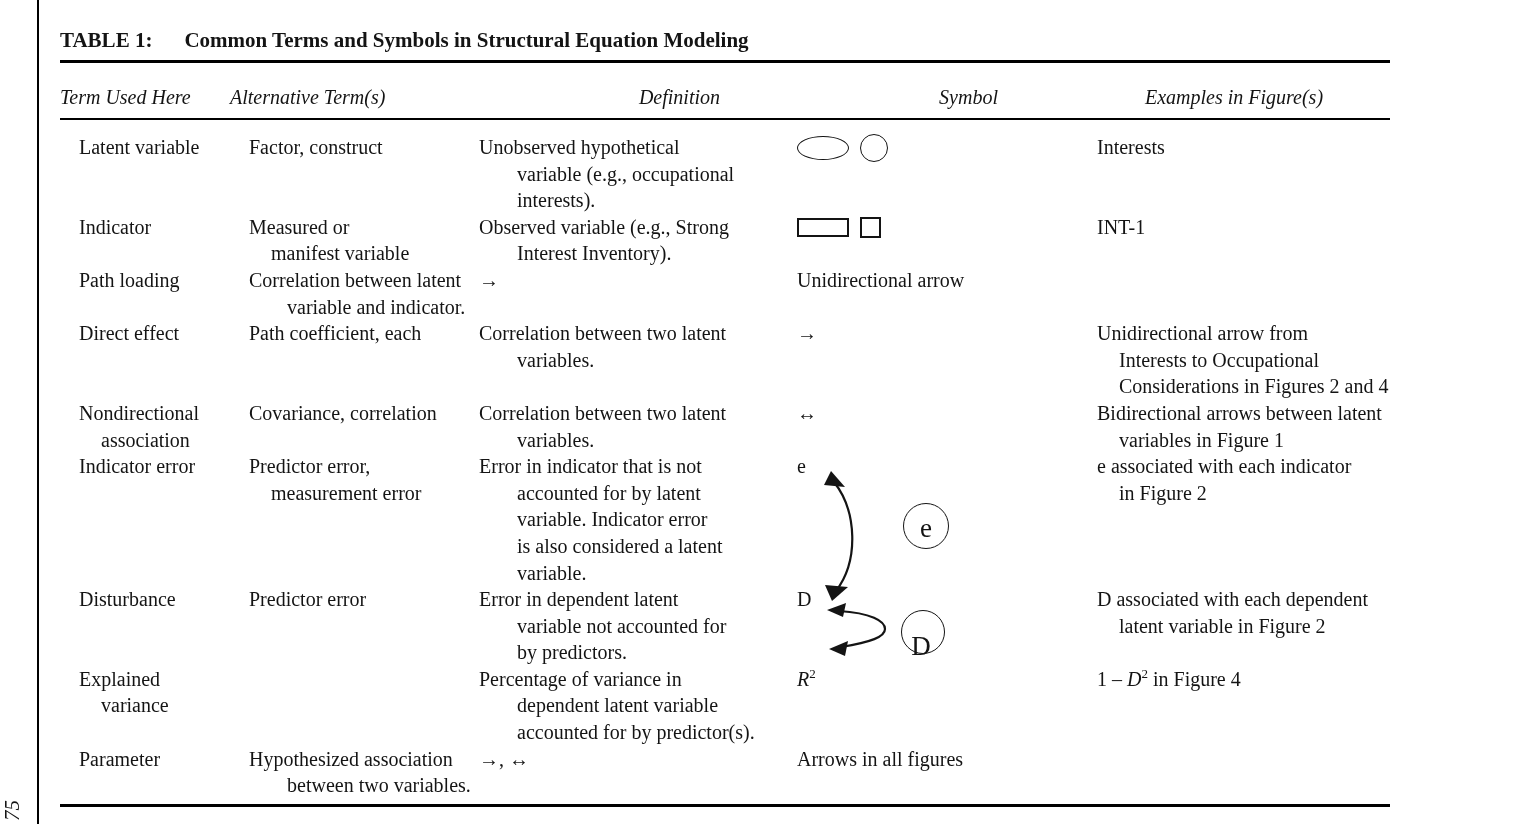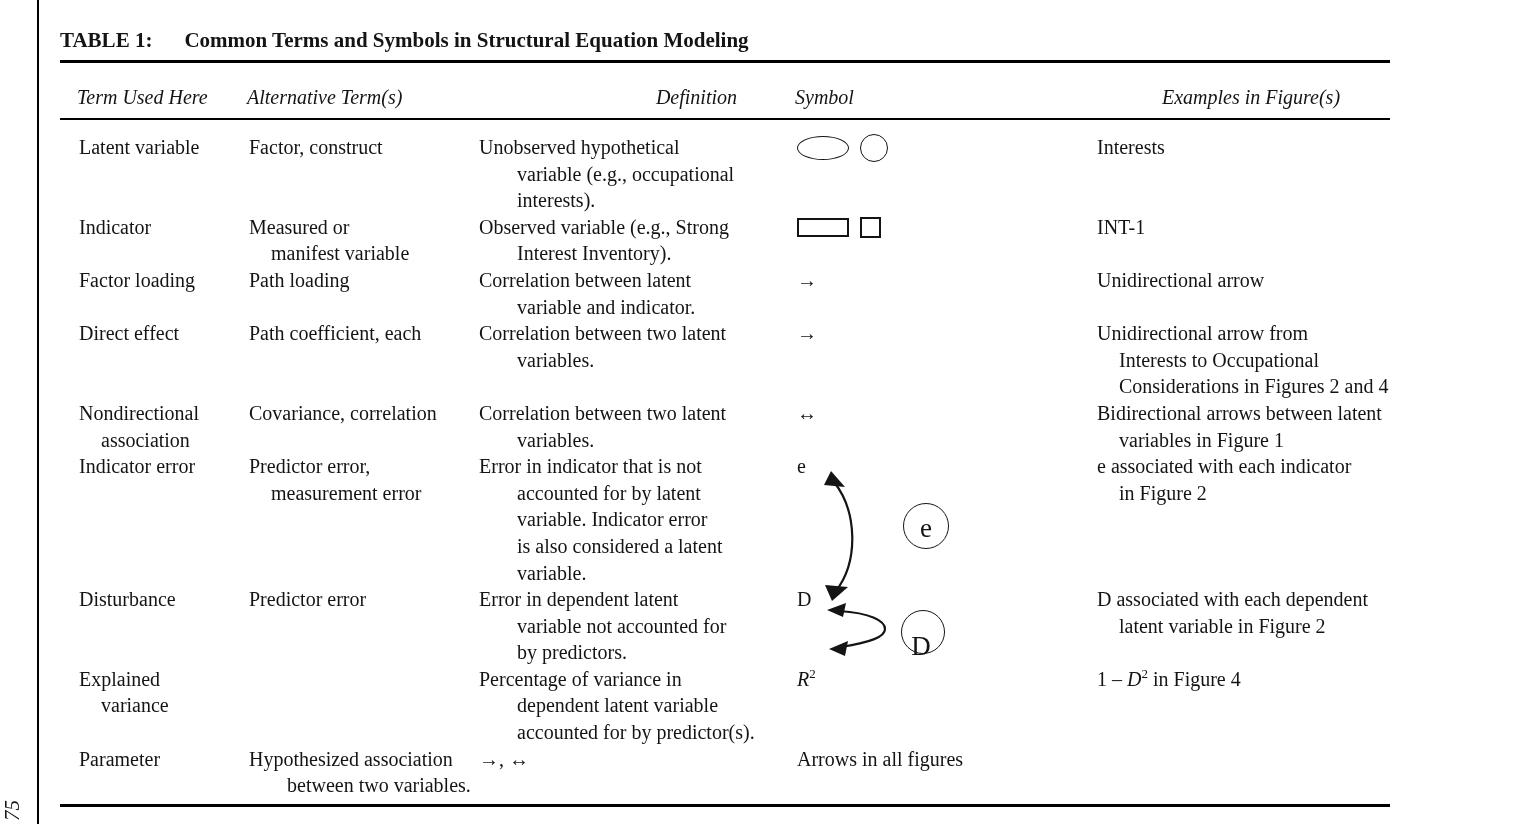--- a/index.html
+++ b/index.html
@@ -10,24 +10,24 @@
   }
   .edge-line{position:absolute;left:37px;top:0;width:2px;height:824px;background:#000;}
   .content{position:absolute;left:60px;top:0;width:1330px;height:824px;}
   .title{position:absolute;top:28px;left:0;font-size:21px;font-weight:bold;white-space:nowrap;}
   .title .t2{margin-left:32px;}
   .rule{position:absolute;left:0;width:1330px;background:#000;}
   .rule-top{top:60px;height:3px;}
   .rule-head{top:118px;height:2px;}
   .rule-bottom{top:804px;height:3px;}
   .grid{display:grid;grid-template-columns:170px 230px 318px 300px 312px;}
-  .header-row{position:absolute;top:82px;left:17px;width:1330px;height:30px;align-items:center;font-style:italic;font-size:20px;}
+  .header-row{position:absolute;top:82px;left:0;width:1330px;height:30px;align-items:center;font-style:italic;font-size:20px;}
   .h-left{text-align:left;}
   .h-def{text-align:right;padding-right:58px;}
-  .h-sym{text-align:left;padding-right:80px;}
+  .h-sym{text-align:right;padding-right:80px;}
   .h-ex{text-align:center;}
   .tbody{position:absolute;top:121px;left:0;width:1330px;padding-top:13px;font-size:20px;line-height:26.6px;margin-left:19px;}
   .cell{white-space:nowrap;}
   .cell .ln{white-space:nowrap;}
   .indent1 .ln + .ln{padding-left:22px;}
   .indent2 .ln + .ln{padding-left:38px;}
   .sym-cell{position:relative;}
   .shape-row{display:flex;align-items:center;gap:11px;height:27px;}
   .shp{box-sizing:border-box;border:1.7px solid #141414;background:transparent;}
   .shp.ellipse{width:52px;height:24px;border-radius:50%;}
@@ -109,23 +109,20 @@
               <div class="shp rectangle"></div>
               <div class="shp square"></div>
             </div>
           </div>
           <div class="cell indent1">
             <div class="ln">INT-1</div>
           </div>
         </div>
         <div class="grid">
           <div class="cell indent1">
-            <div class="ln">Factor loading</div>
-          </div>
-          <div class="cell indent1">
             <div class="ln">Path loading</div>
           </div>
           <div class="cell indent2">
             <div class="ln">Correlation between latent</div>
             <div class="ln">variable and indicator.</div>
           </div>
           <div class="cell sym-cell">
             <div class="ln">→</div>
           </div>
           <div class="cell indent1">

